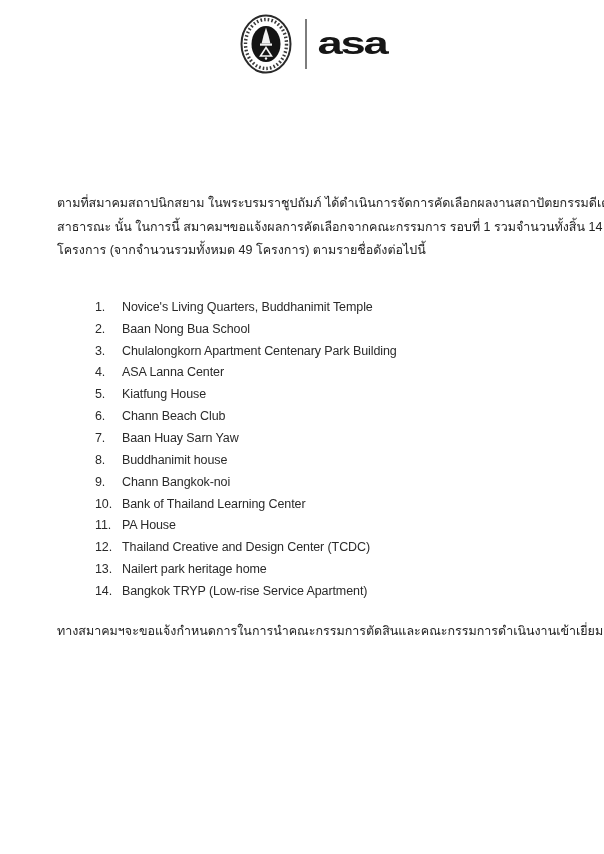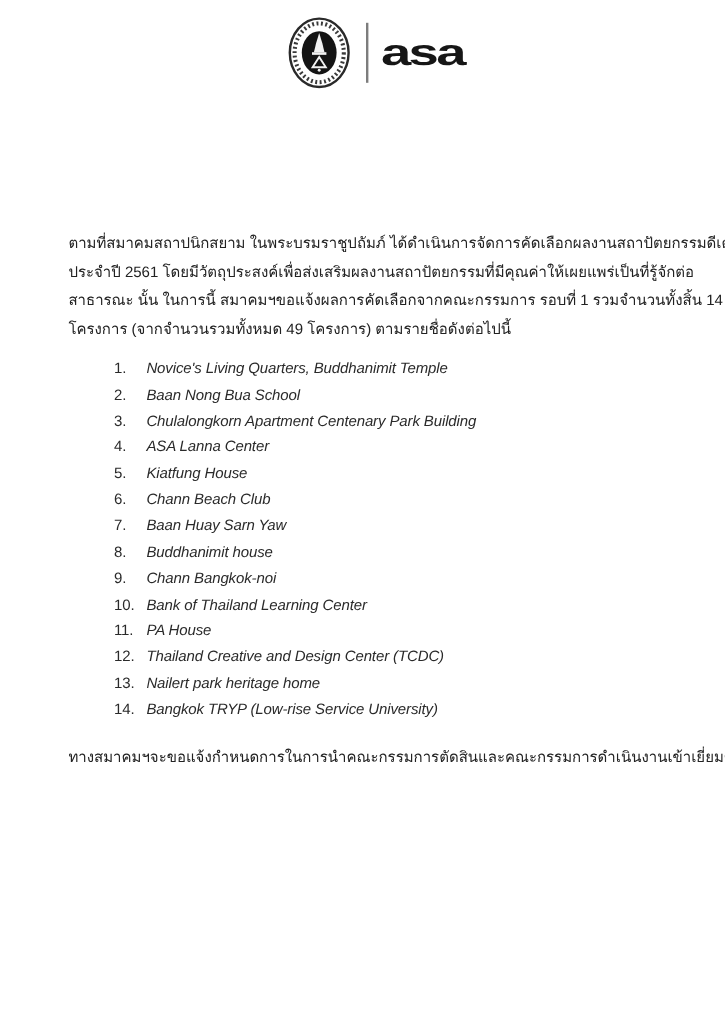--- a/index.html
+++ b/index.html
@@ -77,21 +77,21 @@
   }
   .project-row {
     display: flex;
     height: 21.85px;
     align-items: center;
   }
   .project-number {
     width: 27px;
     flex: 0 0 27px;
   }
-  .project-name { white-space: nowrap; font-style: italic; }
+  .project-name { white-space: nowrap; }
 
   
   .closing-block {
     position: absolute;
     top: 620px; left: 57px;
     width: 492px;
     font-size: 12.5px;
     line-height: 23.6px;
     color: #222222;
   }
@@ -112,21 +112,20 @@
       <polygon points="26,33.5 31.5,42 20.5,42" fill="none" stroke="#f2f2f2" stroke-width="1.6"></polygon>
       <circle cx="26" cy="44.5" r="1.2" fill="#f2f2f2"></circle>
     </svg>
     <div class="logo-divider"></div>
     <div class="wordmark">asa</div>
   </div>
 
 
   <div class="intro-block">
     <div class="tline">ตามที่สมาคมสถาปนิกสยาม ในพระบรมราชูปถัมภ์ ได้ดำเนินการจัดการคัดเลือกผลงานสถาปัตยกรรมดีเด่น</div>
-    <div class="tline">ประจำปี 2561 โดยมีวัตถุประสงค์เพื่อส่งเสริมผลงานสถาปัตยกรรมที่มีคุณค่าให้เผยแพร่เป็นที่รู้จักต่อ</div>
     <div class="tline">สาธารณะ นั้น ในการนี้ สมาคมฯขอแจ้งผลการคัดเลือกจากคณะกรรมการ รอบที่ 1 รวมจำนวนทั้งสิ้น 14</div>
     <div class="tline">โครงการ (จากจำนวนรวมทั้งหมด 49 โครงการ) ตามรายชื่อดังต่อไปนี้</div>
   </div>
 
   <div class="project-list">
     <div class="project-row">
       <span class="project-number">1.</span>
       <span class="project-name">Novice's Living Quarters, Buddhanimit Temple</span>
     </div>
     <div class="project-row">
@@ -172,21 +171,21 @@
     <div class="project-row">
       <span class="project-number">12.</span>
       <span class="project-name">Thailand Creative and Design Center (TCDC)</span>
     </div>
     <div class="project-row">
       <span class="project-number">13.</span>
       <span class="project-name">Nailert park heritage home</span>
     </div>
     <div class="project-row">
       <span class="project-number">14.</span>
-      <span class="project-name">Bangkok TRYP (Low-rise Service University)</span>
+      <span class="project-name">Bangkok TRYP (Low-rise Service Apartment)</span>
     </div>
   </div>
 
   <div class="closing-block">
     <div class="tline">ทางสมาคมฯจะขอแจ้งกำหนดการในการนำคณะกรรมการตัดสินและคณะกรรมการดำเนินงานเข้าเยี่ยมชม</div>
   </div>
 
 </div>
 
 </body></html>

